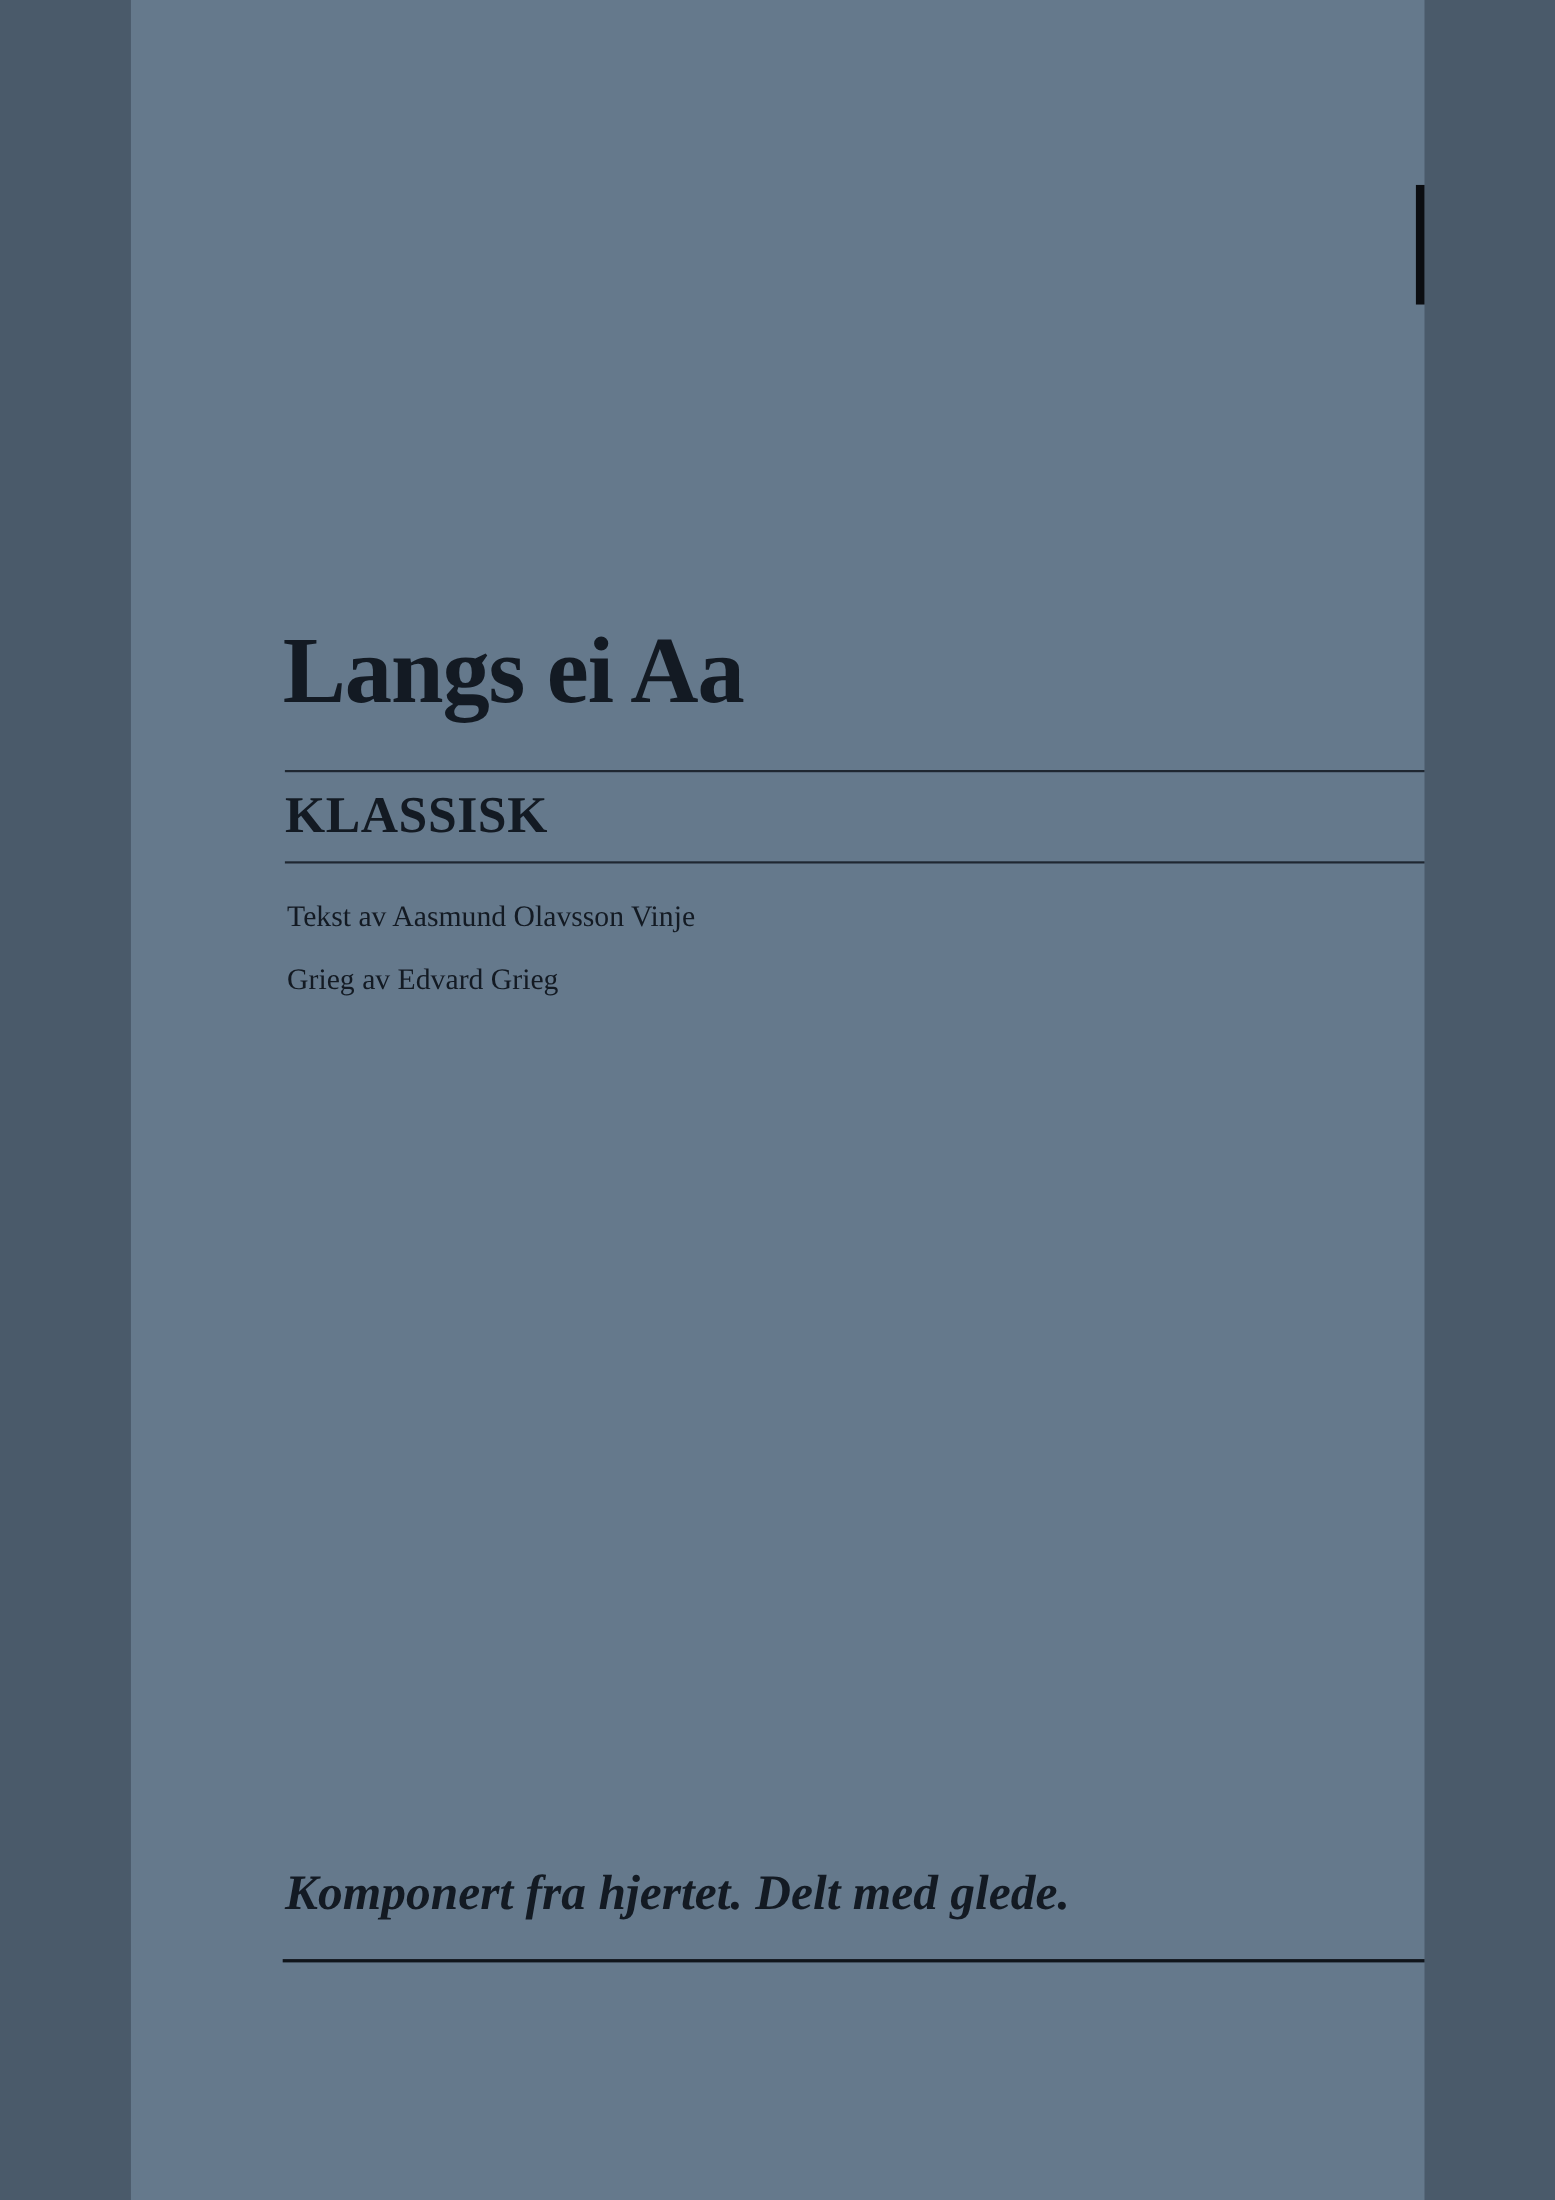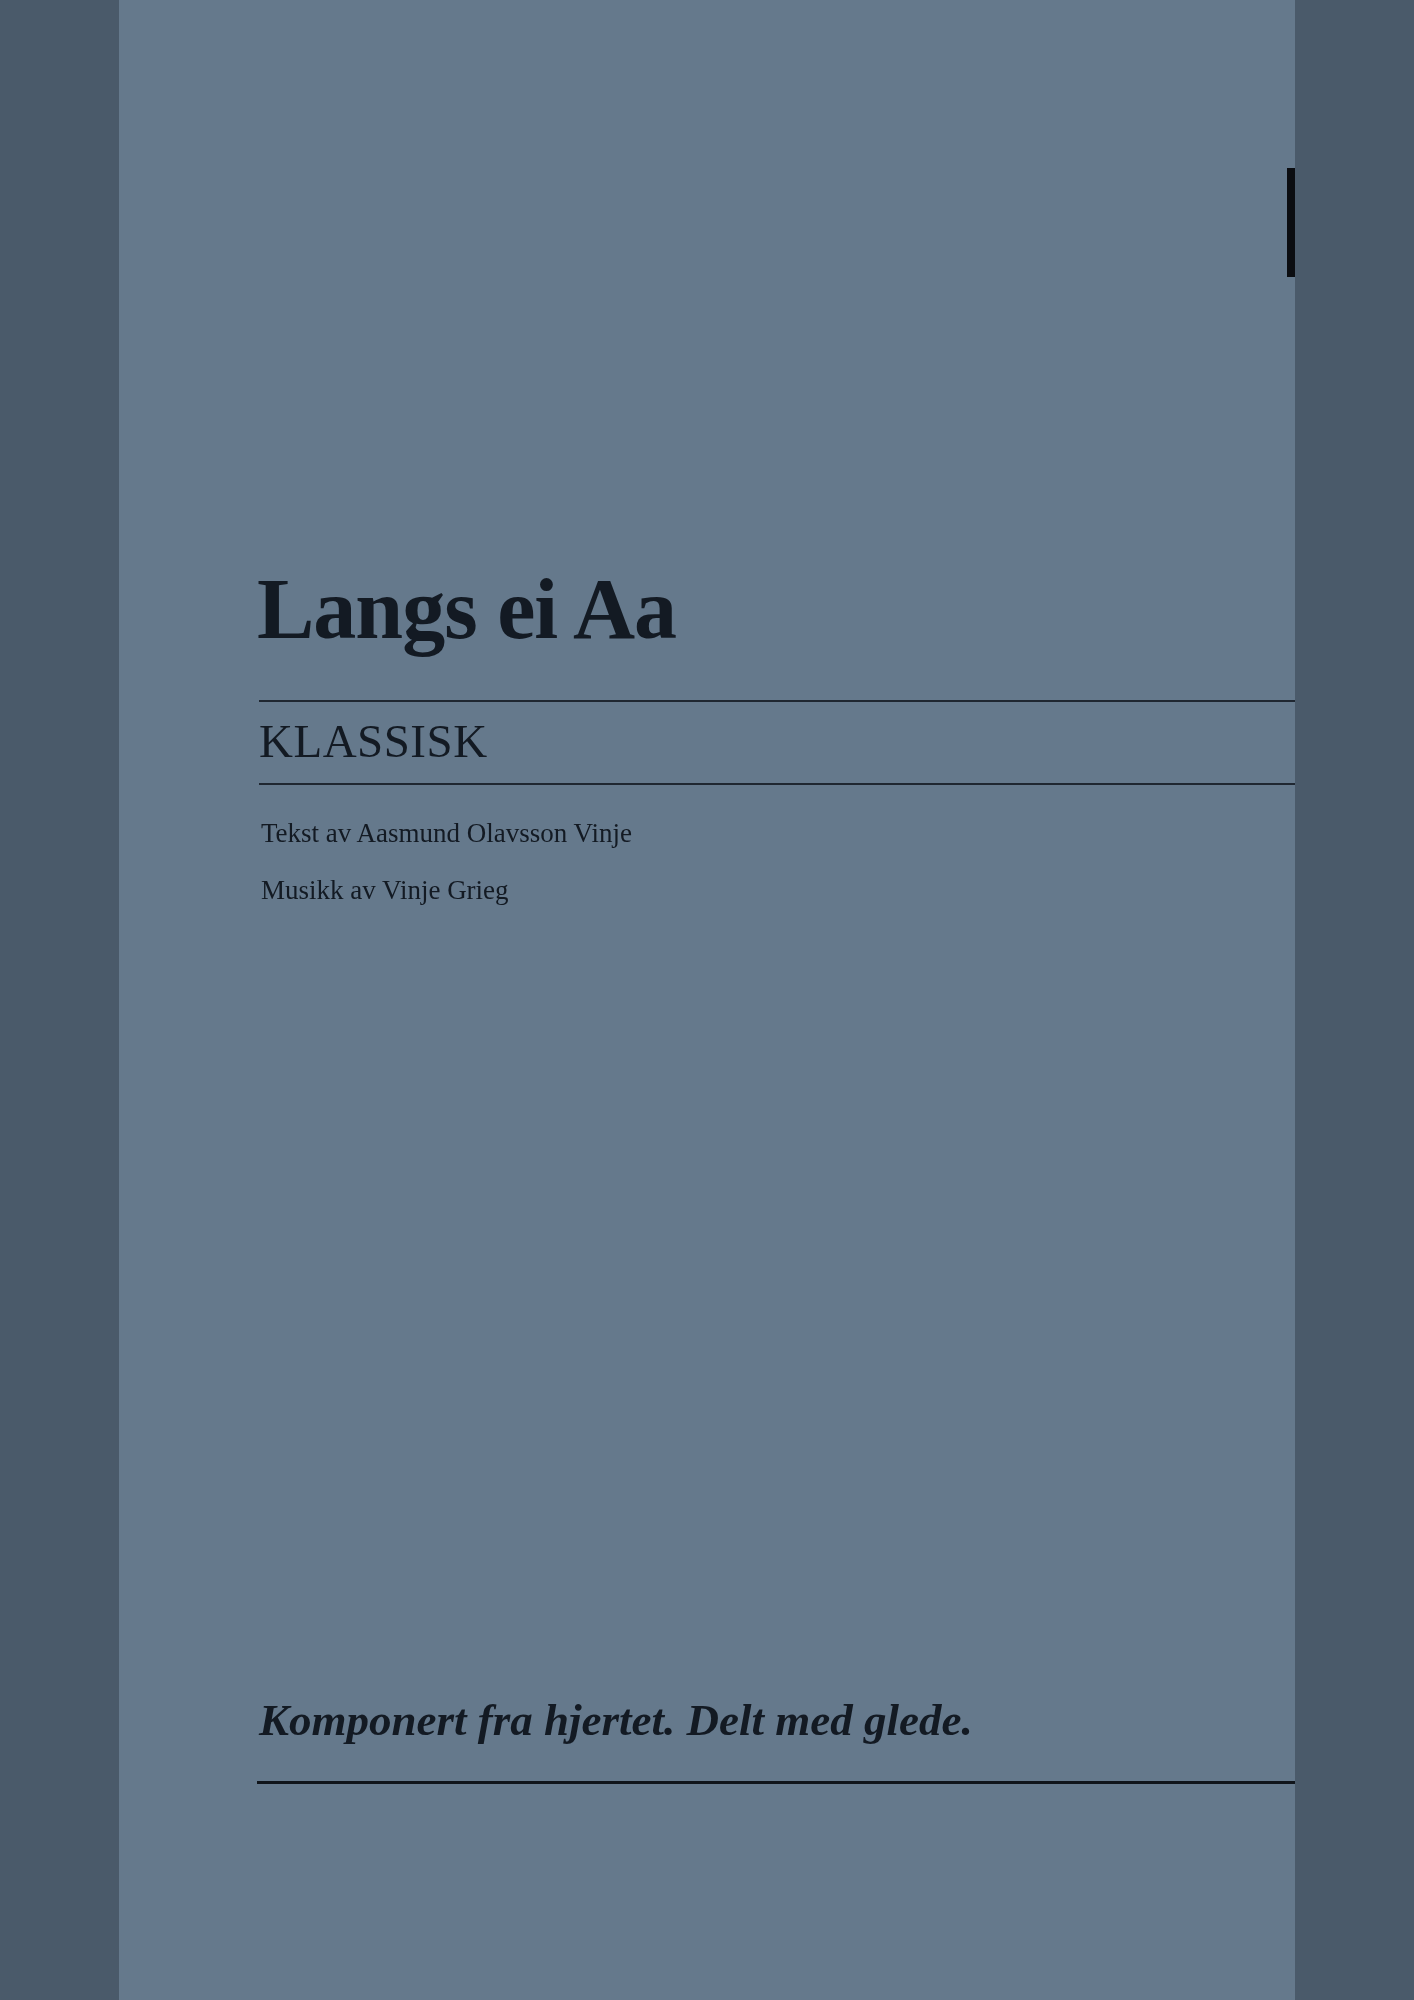--- a/index.html
+++ b/index.html
@@ -49,21 +49,21 @@
     background: var(--rule);
   }
   .rule-1 { top: 700px; }
   .rule-2 { top: 783px; }
   .rule-bottom { top: 1781px; height: 3px; left: 138px; background: var(--rule-strong); }
   .category {
     position: absolute;
     left: 140px;
     top: 713px;
     font-size: 47px;
-    font-weight: 400;
+    font-weight: 700;
     letter-spacing: 0.5px;
     line-height: 1.2;
     color: var(--ink);
   }
   .credits {
     position: absolute;
     left: 142px;
     top: 805px;
     font-size: 27px;
     line-height: 57px;
@@ -104,20 +104,20 @@
   <h1 class="title">Langs ei Aa</h1>
 
   <div class="rule rule-1"></div>
 
   <div class="category">KLASSISK</div>
 
   <div class="rule rule-2"></div>
 
   <div class="credits">
     <div>Tekst av Aasmund Olavsson Vinje</div>
-    <div>Musikk av Vinje Grieg</div>
+    <div>Grieg av Edvard Grieg</div>
   </div>
 
   <div class="tagline">Komponert fra hjertet. Delt med glede.</div>
 
   <div class="rule rule-bottom"></div>
 
 </div>
 
 </body></html>

